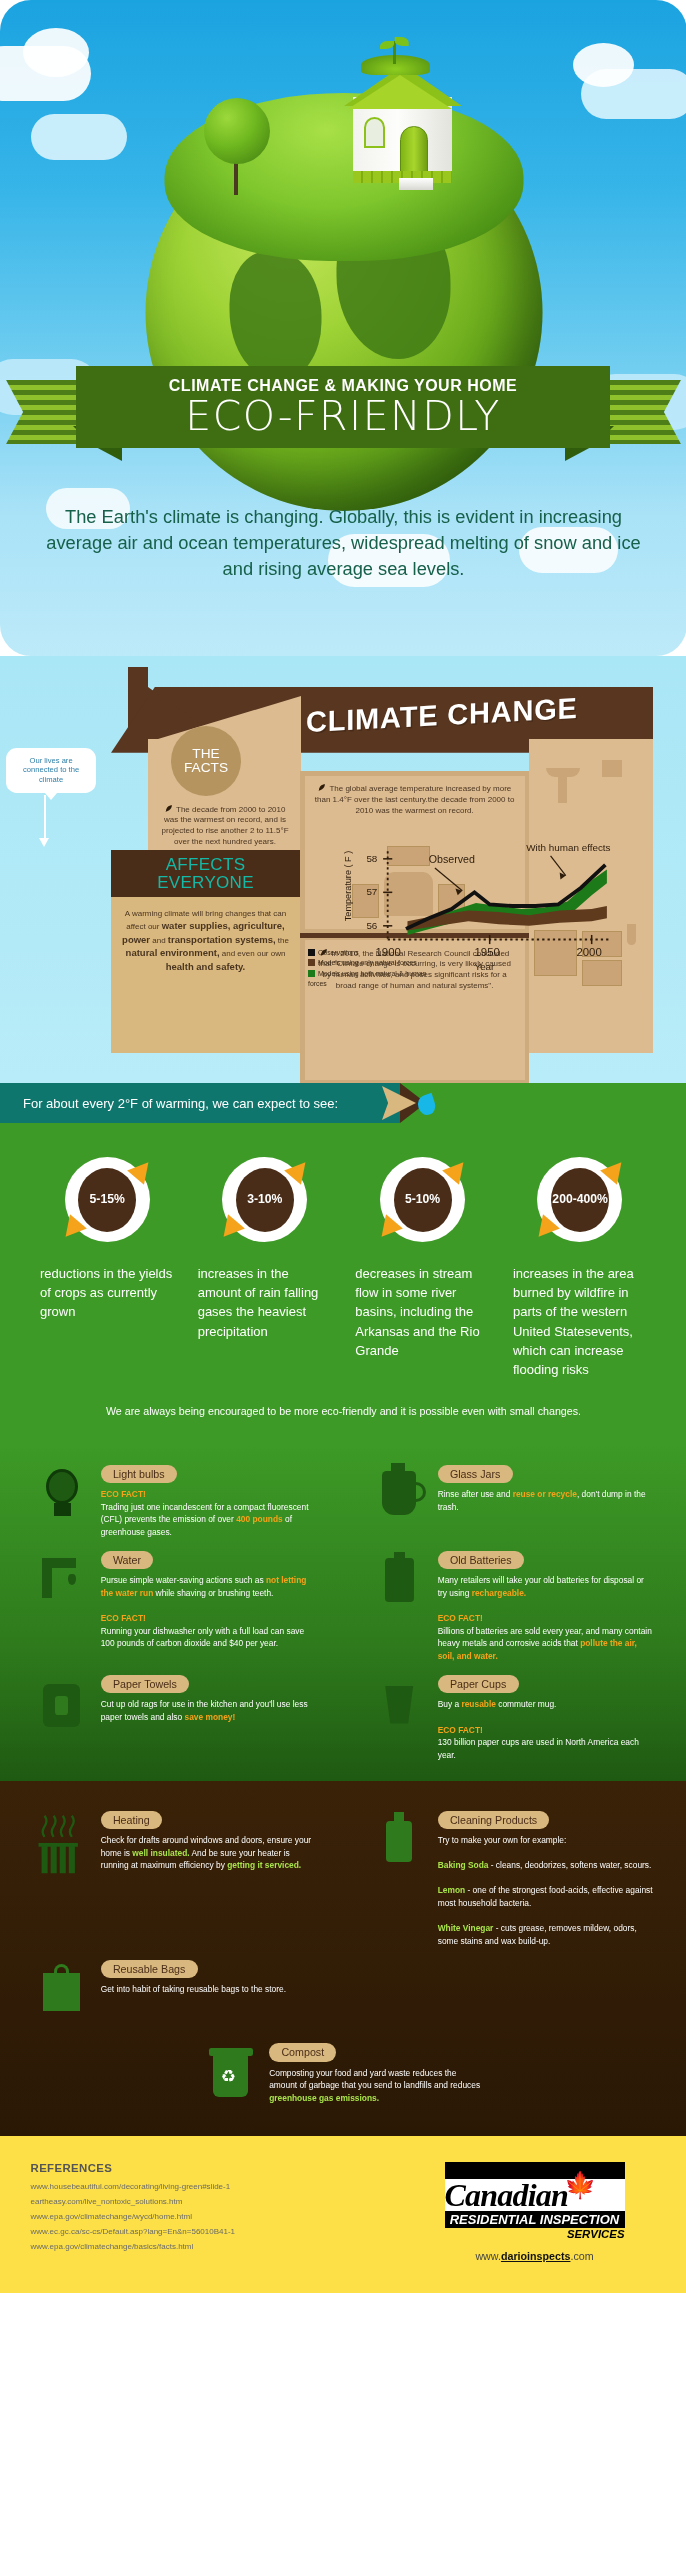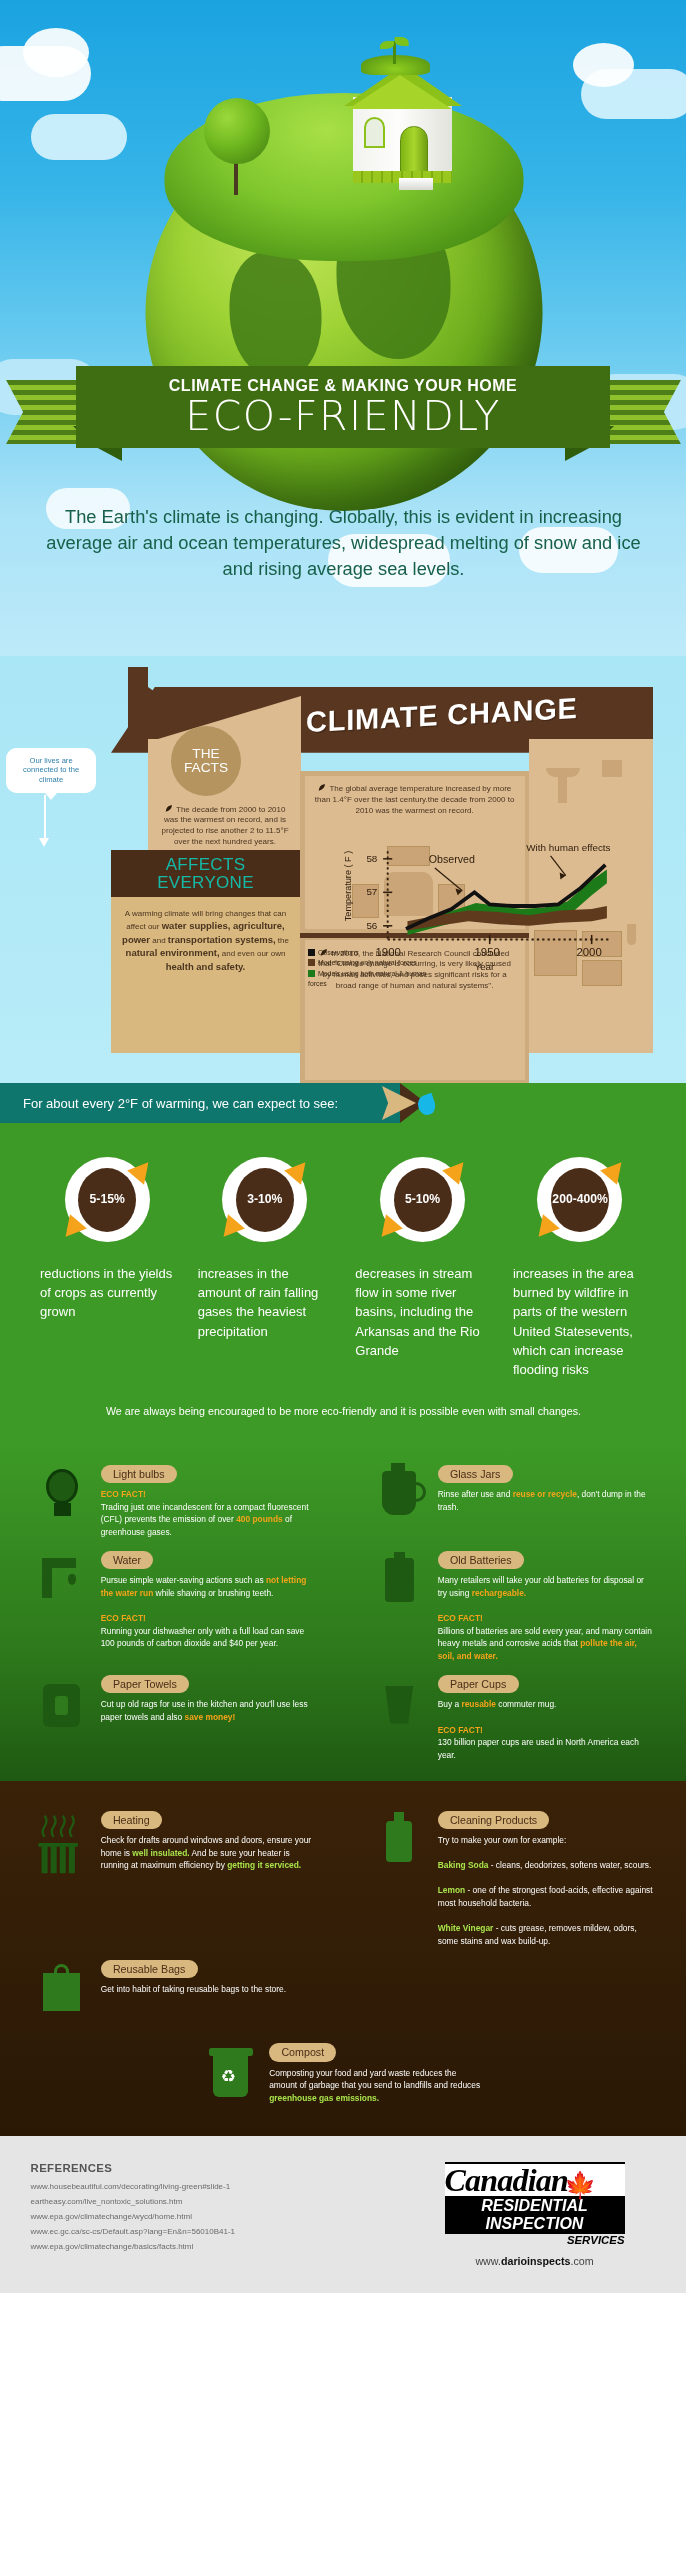--- a/index.html
+++ b/index.html
@@ -8,20 +8,21 @@
     font-family: "Liberation Sans", sans-serif;
     background: #fff; overflow: hidden; position: relative;
   }
   .page { width: 687px; position: relative; }
 
   
   .hero {
     position: relative; height: 656px;
     background: linear-gradient(180deg,#1ba3e0 0%,#35b4e8 28%,#6fcdf0 55%,#a9e2f7 78%,#bdeaf9 100%);
     overflow: hidden;
+    border-radius: 31px;
   }
   .cloud { position:absolute; background:#fff; border-radius:50%; opacity:.92; }
   .cloud.b { background:#d6f2fd; }
   .cloud.c { background:#bfe9fb; }
 
   
   .globe {
     position:absolute; left:50%; transform:translateX(-50%); top:114px;
     width:397px; height:397px; border-radius:50%;
     background: radial-gradient(circle at 36% 30%, #c3e65a 0%, #9ed335 28%, #6aaa1c 58%, #3c7a10 82%, #255206 100%);
@@ -209,33 +210,33 @@
   .i-bottle-n { position:absolute; left:23px; top:1.5px; width:10px; height:10.7px; background:#2e7a1c; }
   .i-bag { position:absolute; left:9.2px; top:13.7px; width:37px; height:38px; background:#2e7a1c; }
   .i-bag-h { position:absolute; left:20px; top:4.6px; width:15.3px; height:12.2px; border:3.1px solid #2e7a1c;
     border-bottom:none; border-radius:7.6px 7.6px 0 0; }
   .i-bin { position:absolute; left:10.7px; top:10.7px; width:35px; height:43px; background:#2e7a1c;
     border-radius:3.1px 3.1px 6.1px 6.1px; }
   .i-bin-l { position:absolute; left:6.1px; top:4.6px; width:44px; height:7.6px; background:#2e7a1c; border-radius:2.3px; }
   .i-recycle { position:absolute; left:18.3px; top:23px; color:#fff; font-size:17px; }
 
   
-  .footer { background:#e5e5e5; height:157px; position:relative; padding:26px 30.5px; display:flex;justify-content:space-between; }
+  .footer { background:#fde047; height:157px; position:relative; padding:26px 30.5px; display:flex;justify-content:space-between; }
   .refs { width:382px; }
   .refs h3 { color:#555; font-size:11.4px; font-weight:bold; letter-spacing:0.4px; margin-bottom:7.6px; }
   .refs li { list-style:none; color:#6a6a6a; font-size:8px; margin-bottom:6.1px; }
   .logo-wrap { flex:1; display:flex; flex-direction:column; align-items:center; }
   .logo-bar { width:180px; height:17px; background:#000; }
   .logo-name { width:180px; background:#fff; color:#000; font-size:32px; font-weight:bold;
     font-style:italic; font-family:"Liberation Serif", serif; line-height:1; text-align:left; letter-spacing:-0.8px; }
-  .logo-sub { width:180px; background:#000; color:#fff; font-size:16px; font-weight:bold;
+  .logo-sub { width:180px; background:#000; color:#fff; font-size:13px; font-weight:bold;
     font-style:italic; text-align:center; padding:1px 0; }
   .logo-serv { width:180px; text-align:right; color:#000; font-size:11.4px; font-weight:bold; font-style:italic; }
   .logo-url { margin-top:9.2px; color:#444; font-size:10.7px; }
-  .logo-url b { color:#111; }
+  .logo-url b { color:#111;text-decoration:underline; }
   .maple { position:absolute; right:90px; top:34px; color:#e11b22; font-size:26px; }
 </style>
 </head>
 <body>
 
 <div class="page">
 
   <section class="hero">
     <div class="cloud" style="left:-23px;top:46px;width:114px;height:55px;border-radius:30.5px;"></div>
     <div class="cloud" style="left:23px;top:27.5px;width:66px;height:49px;"></div>

